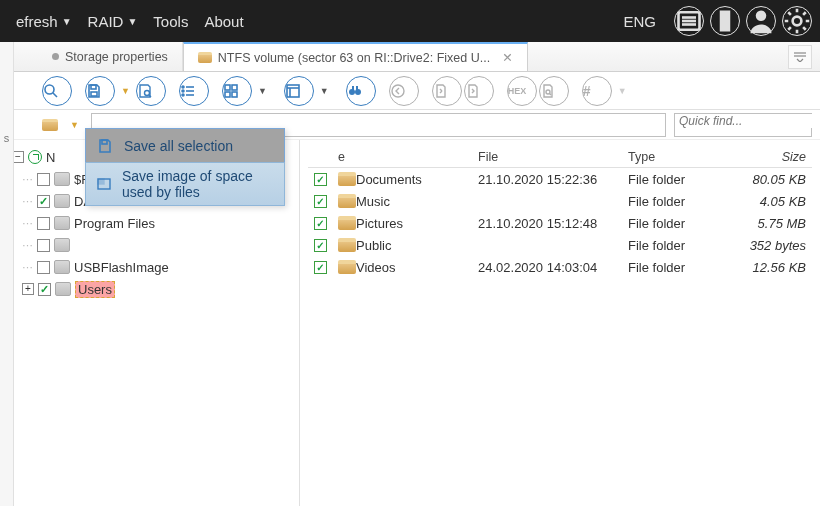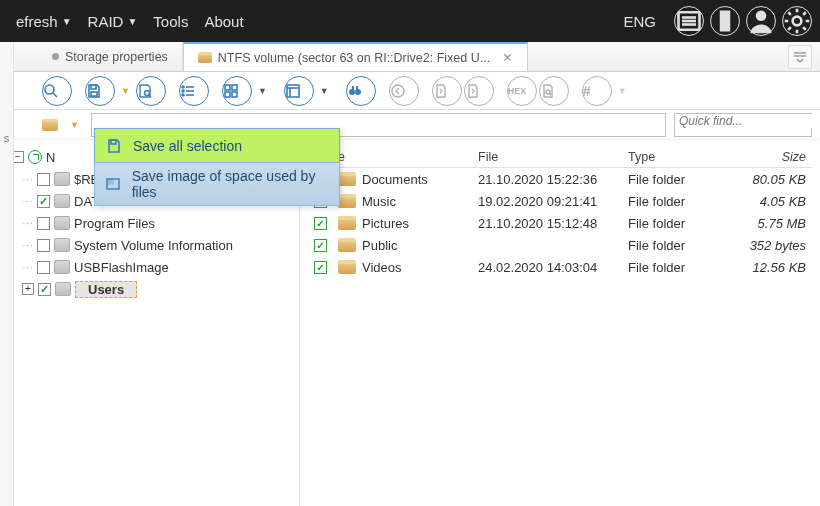--- a/index.html
+++ b/index.html
@@ -28,35 +28,35 @@
 .search-box { margin-left:auto; width: 138px; height: 24px; border: 1px solid #c0c0c0; display: flex; align-items: flex-start; padding: 0 4px; }
 .search-box input { flex: 1; border: none; outline: none; font-style: italic; color: #888; font-size: 12px; }
 .content { display: flex; height: calc(506px - 42px - 30px - 38px - 30px); position: relative; }
 .tree { width: 300px; border-right: 1px solid #e0e0e0; padding: 6px 4px; overflow: hidden; position: relative; }
 .tree-row { display: flex; align-items: center; gap: 4px; height: 22px; font-size: 13px; color: #333; white-space: nowrap; }
 .tree-exp { width: 12px; height: 12px; border: 1px solid #888; display: flex; align-items: center; justify-content: center; font-size: 10px; line-height: 1; cursor: pointer; background:#fff; }
 .tree-indent { display:inline-block; }
 .tree-chk { width: 13px; height: 13px; border: 1px solid #888; display: flex; align-items: center; justify-content: center; font-size: 10px; cursor: pointer; }
 .tree-chk.checked::after { content: "✓"; color: #1a9e3e; font-weight: bold; font-size: 11px; }
 .folder-icon { width: 16px; height: 14px; background: linear-gradient(#d9d9d9,#bfbfbf); border-radius: 2px; border: 1px solid #aaa; flex-shrink: 0; }
-.tree-row.sel .label-wrap { border: 1px dashed #d9a533; background: #e5e5e5; padding: 0 12px; font-weight: bold; }
+.tree-row.sel .label-wrap { border: 1px dashed #d9a533; background: #fca5a5; padding: 0 2px; }
 .list { flex: 1; padding: 6px 8px; overflow: hidden; }
 .list-header { display: flex; font-size: 12.5px; color: #444; border-bottom: 1px solid #e0e0e0; height: 22px; align-items: center; }
 .list-header > div, .list-row > div { padding: 0 6px; }
 .col-chk { width: 24px; }
 .col-name { flex: 1; }
 .col-date { width: 150px; }
 .col-type { width: 100px; }
 .col-size { width: 90px; text-align: right; font-style: italic; }
 .list-row { display: flex; align-items: center; height: 22px; font-size: 13px; }
-.list-row .col-name { display: flex; gap: 6px; }
+.list-row .col-name { display: flex; }
 .green-chk { width: 13px; height: 13px; border: 1px solid #3a9e3e; display: flex; align-items: center; justify-content: center; }
 .green-chk::after { content: "✓"; color: #1a9e3e; font-size: 10px; font-weight: bold; }
 .folder-icon-list { width: 18px; height: 14px; background: linear-gradient(#e8c382,#d4a24e); border-radius: 2px; border-top: 4px solid #f0d59b; flex-shrink: 0; }
-.dropdown-menu { position: absolute; left: 94px; top: 128px; width: 246px; background: #bef264; border: 1px solid #7aa7d8; box-shadow: 2px 2px 6px rgba(0,0,0,0.15); z-index: 100; }
+.dropdown-menu { position: absolute; left: 85px; top: 128px; width: 200px; background: #a3a3a3; border: 1px solid #7aa7d8; box-shadow: 2px 2px 6px rgba(0,0,0,0.15); z-index: 100; }
 .dd-item { display: flex; align-items: center; gap: 10px; padding: 8px 10px; font-size: 14px; color: #1f4a75; cursor: pointer; }
 .dd-item.hover { background: linear-gradient(#c9dceb, #b7d0e5); border: 1px solid #8fb6d9; margin: -1px; padding: 5px 10px; }
 .dd-icon { width: 18px; height: 18px; display: flex; align-items: center; justify-content: center; color: #3a7ebf; }
 .left-strip { position: absolute; left: 0; top: 42px; width: 14px; background: #f6f6f6; border-right: 1px solid #e0e0e0; height: calc(506px - 42px); z-index: 5; display:flex; flex-direction:column; align-items:center; padding-top:90px; gap:40px; font-size:11px; color:#777;}
 .clock-icon { width: 14px; height: 14px; border: 1.5px solid #1a9e3e; border-radius: 50%; position: relative; flex-shrink: 0; }
 .clock-icon::after { content:""; position:absolute; width:5px; height:5px; border-top:1.5px solid #1a9e3e; border-right:1.5px solid #1a9e3e; left:4px; top:3px; }
 .dot { width:7px; height:7px; background:#a0a0a0; border-radius:50%; }
 .tconn { color:#bbb; font-size:11px; }
 </style>
 </head>
@@ -271,21 +271,20 @@
           <span class="tconn">⋯</span>
           <span class="tree-chk"></span>
           <span class="folder-icon"></span>
           <span class="label-wrap">Program Files</span>
         </div>
         <div class="tree-row">
           <span class="tree-indent" style="width:14px"></span>
           <span class="tconn">⋯</span>
           <span class="tree-chk"></span>
           <span class="folder-icon"></span>
-          <span class="label-wrap">System Volume Information</span>
         </div>
         <div class="tree-row">
           <span class="tree-indent" style="width:14px"></span>
           <span class="tconn">⋯</span>
           <span class="tree-chk"></span>
           <span class="folder-icon"></span>
           <span class="label-wrap">USBFlashImage</span>
         </div>
         <div class="tree-row sel">
           <span class="tree-indent" style="width:14px"></span>
@@ -319,21 +318,20 @@
           <div class="col-size">80.05 KB</div>
         </div>
         <div class="list-row">
           <div class="col-chk">
             <span class="green-chk"></span>
           </div>
           <div class="col-name">
             <span class="folder-icon-list"></span>
             <span>Music</span>
           </div>
-          <div class="col-date">19.02.2020 09:21:41</div>
           <div class="col-type">File folder</div>
           <div class="col-size">4.05 KB</div>
         </div>
         <div class="list-row">
           <div class="col-chk">
             <span class="green-chk"></span>
           </div>
           <div class="col-name">
             <span class="folder-icon-list"></span>
             <span>Pictures</span>

